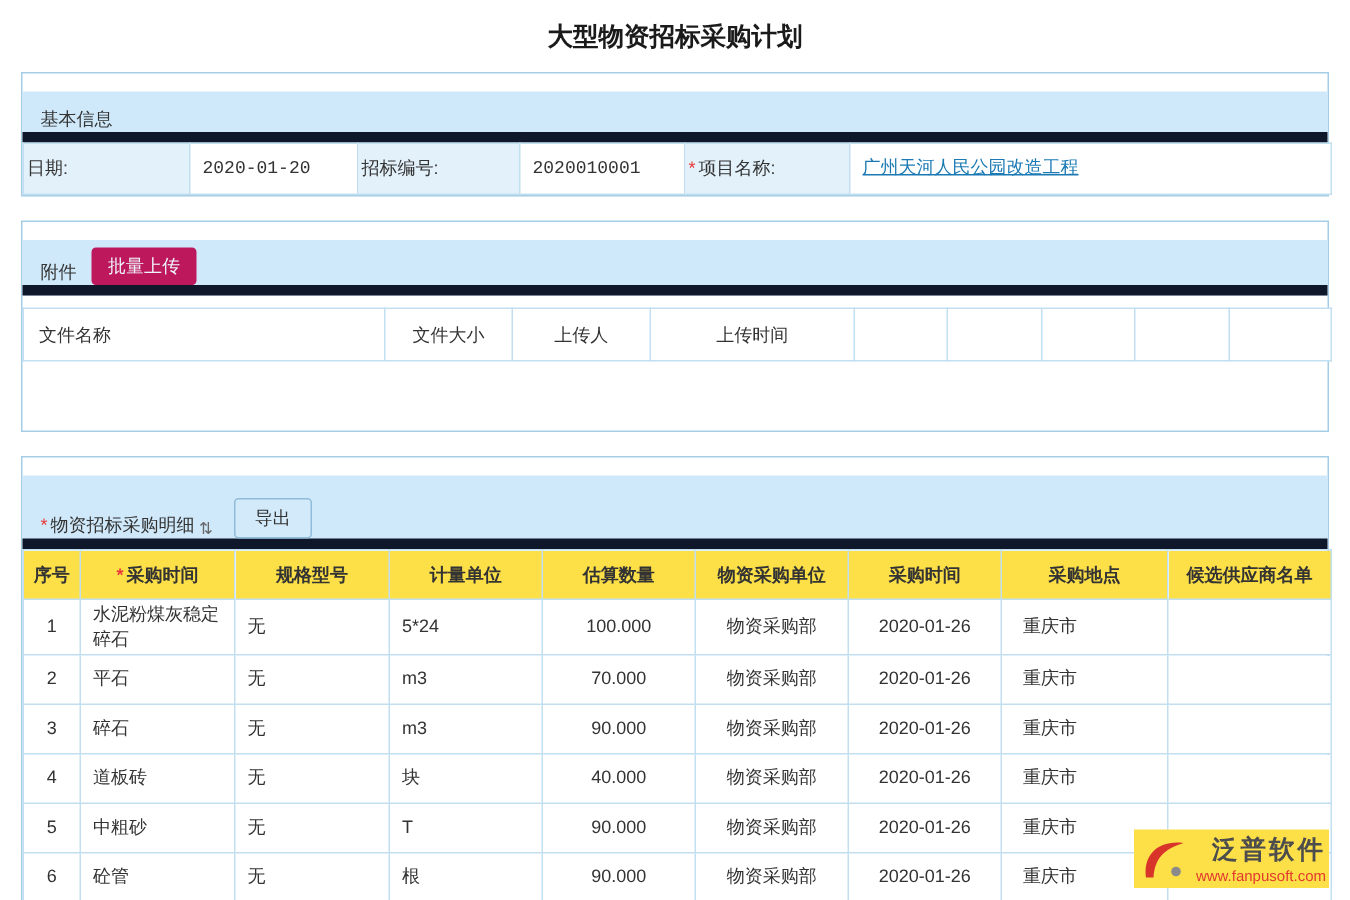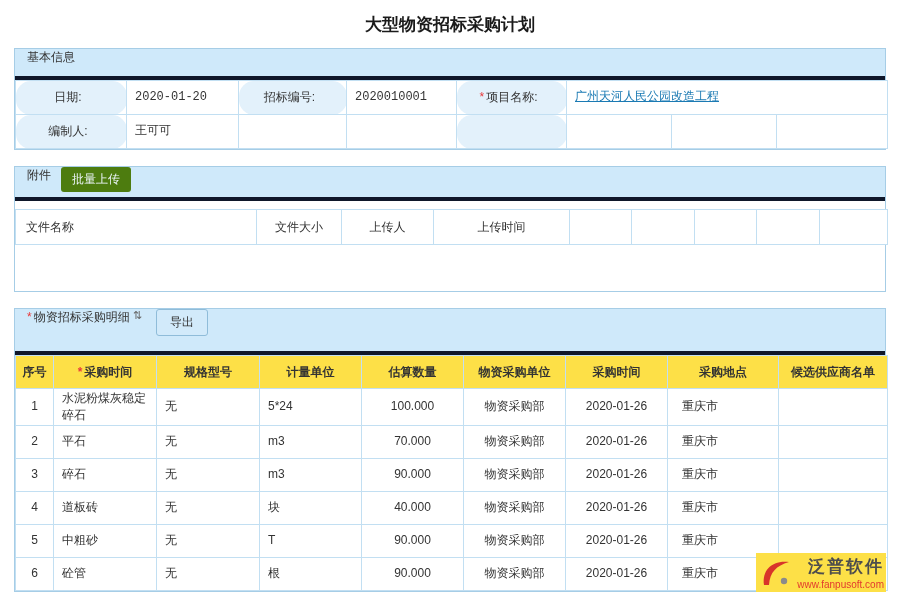--- a/index.html
+++ b/index.html
@@ -2,39 +2,39 @@
 <html><head>
 <meta charset="utf-8">
 <style>
   html,body{margin:0;padding:0;overflow:hidden;}
   body{
     width:900px;height:600px;background:#fff;position:relative;
     font-family:"Liberation Sans","DejaVu Sans",sans-serif;font-size:12px;color:#333;
   }
   .page-title{text-align:center;font-size:17px;font-weight:bold;color:#1a1a1a;padding:13px 0 12px;border-radius:15px;}
   .section{margin:0 14px 16px;border:1px solid #a6cde6;background:#fff;}
-  .section-bar{background:#cfe9fa;border-bottom:4px solid #0f172a;display:flex;align-items:flex-start;padding:0 12px;}
+  .section-bar{background:#cfe9fa;border-bottom:7px solid #0f172a;display:flex;align-items:flex-end;padding:0 12px;margin-top:12px;}
   .bar-basic{height:27px;}
   .bar-attach{height:30px;}
   .bar-detail{height:42px;}
   table{border-collapse:collapse;width:100%;table-layout:fixed;}
   td,th{border:1px solid #c2dff2;font-weight:normal;overflow:hidden;line-height:1.4;}
   
   .basic-table tr{height:34px;}
   .basic-table tr.remark-row{height:44px;}
-  .basic-table td.lbl{background:#e3f1fb;text-align:center;padding:0 8px 0 2px;border-radius:15px;}
+  .basic-table td.lbl{background:#e3f1fb;text-align:left;padding:0 8px 0 2px;}
   .basic-table td.val{background:#fff;text-align:left;padding:0 4px 0 8px;font-family:Liberation Mono, monospace;}
   a.link{color:#1b7ab3;text-decoration:underline;cursor:pointer;}
   .req{color:#e8393a;margin-right:2px;}
   
   .attach-wrap{padding:8px 0 0 0;}
   .attach-table th{height:32px;background:#fff;text-align:center;}
   .attach-table th.first{text-align:left;padding-left:10px;}
   .attach-empty{height:46px;}
-  .upload-btn{margin-left:10px;background:#4d7c0f;color:#edf6fc;border:none;border-radius:3px;
+  .upload-btn{margin-left:10px;background:#be185d;color:#edf6fc;border:none;border-radius:3px;
     padding:4px 11px;font-size:12px;font-family:inherit;cursor:pointer;}
   
   .sort-ctl{color:#666;font-size:11px;margin-left:3px;cursor:pointer;}
   .export-btn{margin-left:14px;background:#d2eafa;border:1px solid #8fbcd9;border-radius:3px;
     padding:4px 13px;font-size:12px;color:#333;font-family:inherit;cursor:pointer;}
   .detail-table th{height:30px;background:#fde047;text-align:center;color:#333;font-weight:bold;}
   .detail-table td{height:30px;background:#fff;}
   .c-center{text-align:center;}
   .c-left{text-align:left;padding-left:8px;}
   .c-place{text-align:left;padding-left:14px;}
@@ -70,30 +70,20 @@
       <td class="val"><span>2020-01-20</span></td>
       <td class="lbl"><span>招标编号:</span></td>
       <td class="val"><span>2020010001</span></td>
       <td class="lbl">
         <span class="req">*</span><span>项目名称:</span>
       </td>
       <td class="val" colspan="3">
         <a class="link">广州天河人民公园改造工程</a>
       </td>
     </tr>
-    <tr>
-      <td class="lbl"><span>编制人:</span></td>
-      <td class="val"><span>王可可</span></td>
-      <td class="val"></td>
-      <td class="val"></td>
-      <td class="lbl"></td>
-      <td class="val"></td>
-      <td class="val"></td>
-      <td class="val"></td>
-    </tr>
   </tbody>
     </table>
 </div>
 
 <div class="section">
   <div class="section-bar bar-attach">
     <span>附件</span>
     <button class="upload-btn">批量上传</button>
   </div>
   <div class="attach-wrap">

